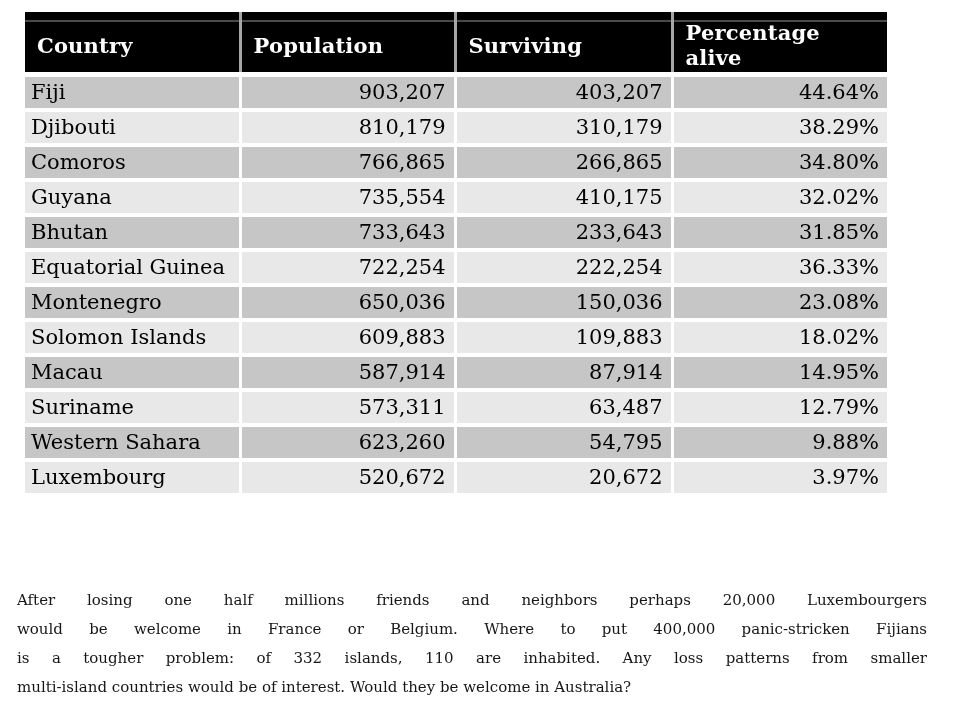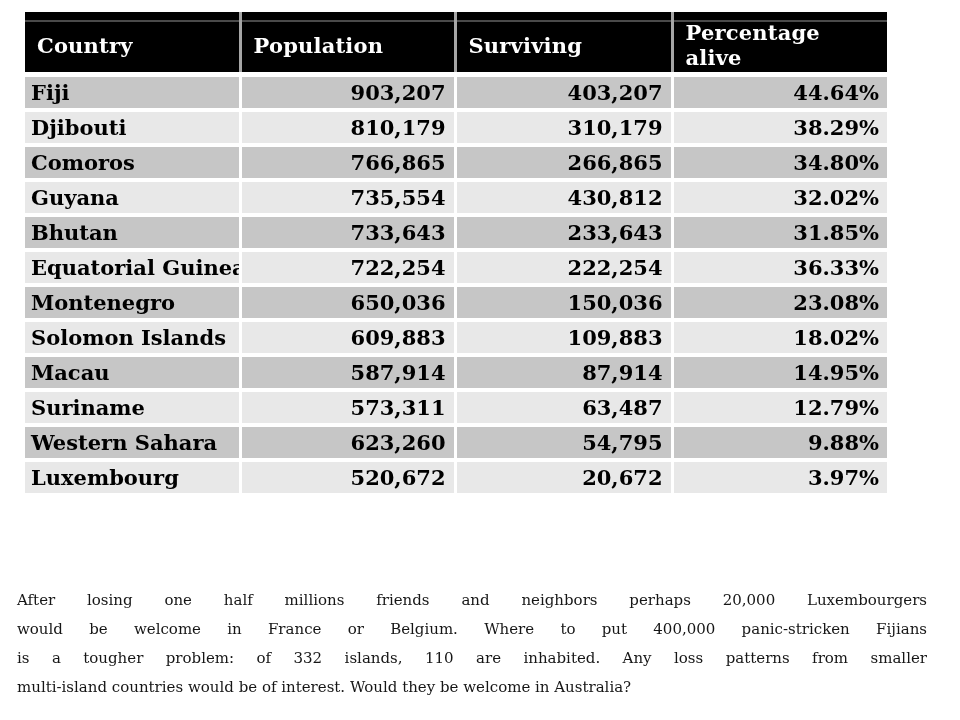--- a/index.html
+++ b/index.html
@@ -41,21 +41,21 @@
     height: 49px;
     padding: 8px 10px 2px 12px;
     border-bottom: 5px solid #ffffff;
     vertical-align: middle;
     letter-spacing: 0.2px;
   }
   th + th { border-left: 3px solid var(--header_divider, #a6a6a6); padding-left: 12px; }
 
   td {
     font-size: 21px;
-    font-weight: bold;
+    font-weight: normal;
     color: var(--body_text, #000);
     height: 35px;
     padding: 2px 8px 2px 6px;
     border-bottom: 4px solid #ffffff;
     vertical-align: middle;
     white-space: nowrap;
     overflow: hidden;
   }
   td + td { border-left: 3px solid #ffffff; }
   td.num { text-align: right; }
@@ -109,21 +109,21 @@
         </tr>
         <tr>
           <td>Comoros</td>
           <td class="num">766,865</td>
           <td class="num">266,865</td>
           <td class="num">34.80%</td>
         </tr>
         <tr>
           <td>Guyana</td>
           <td class="num">735,554</td>
-          <td class="num">430,812</td>
+          <td class="num">410,175</td>
           <td class="num">32.02%</td>
         </tr>
         <tr>
           <td>Bhutan</td>
           <td class="num">733,643</td>
           <td class="num">233,643</td>
           <td class="num">31.85%</td>
         </tr>
         <tr>
           <td>Equatorial Guinea</td>

